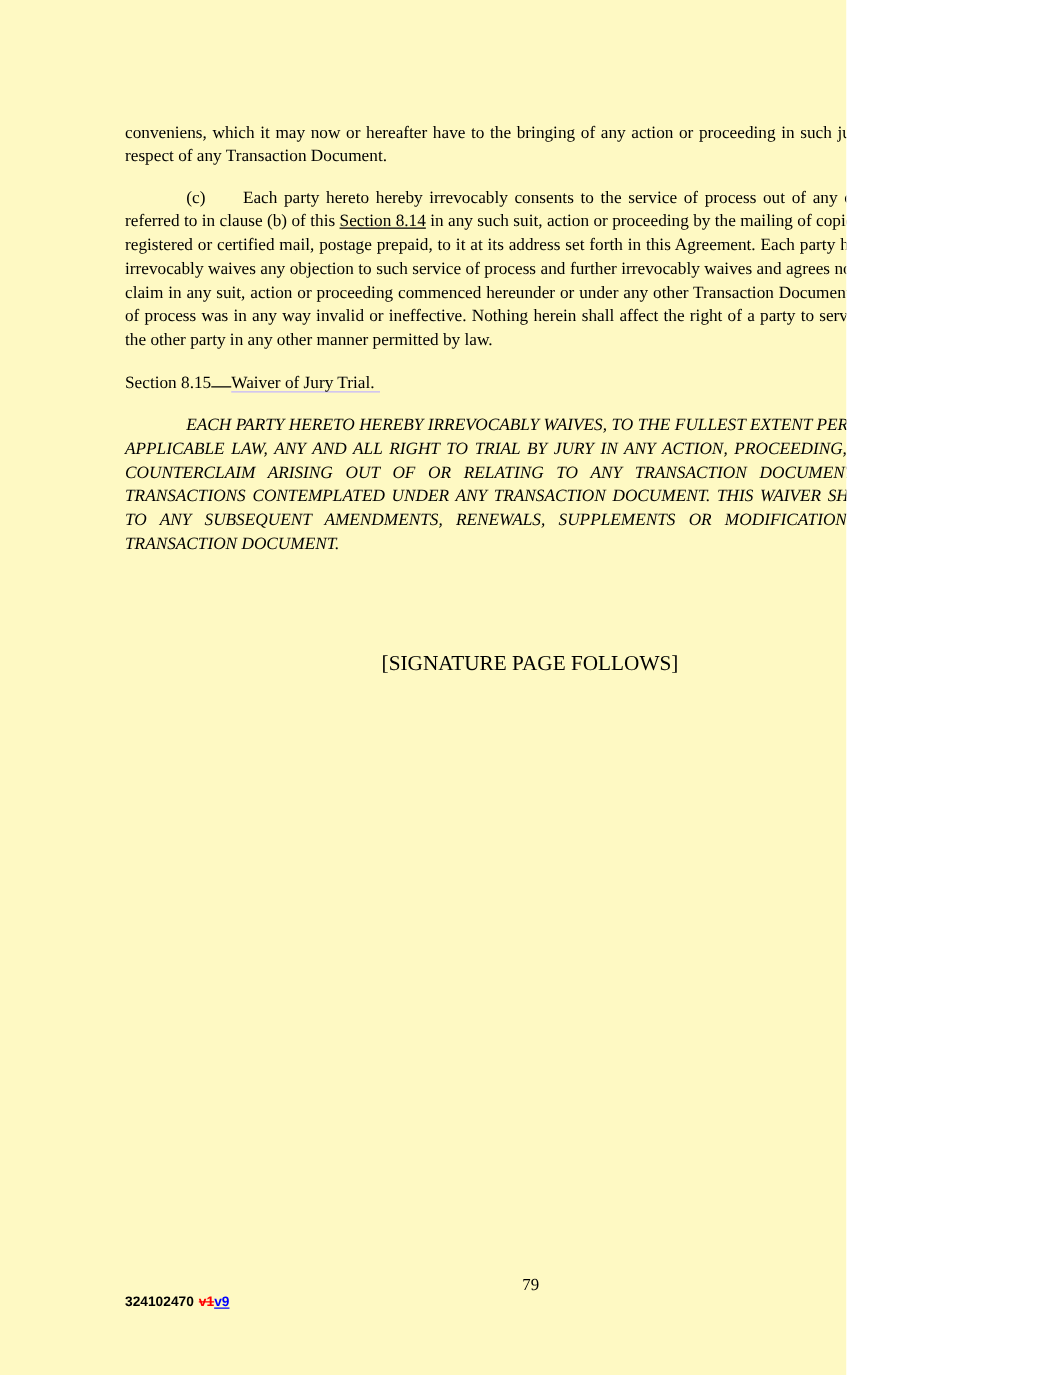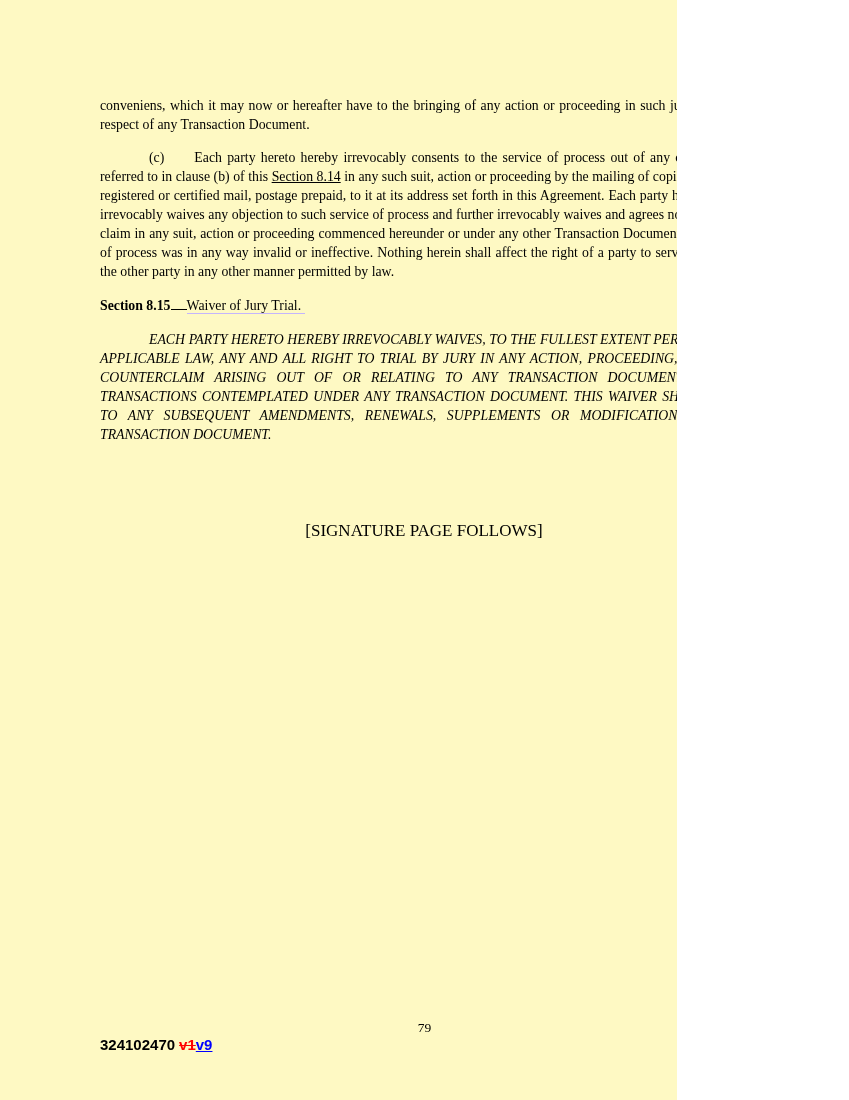--- a/index.html
+++ b/index.html
@@ -36,21 +36,21 @@
   .tab {
     display: inline-block;
     width: 30px;
   }
   .heading {
     margin: 0 0 15px 0;
     font-size: 13.8px;
     line-height: 1.38;
     text-align: left;
   }
-  .bold { font-weight: bold; }
+  .bold { font-weight: normal; }
   .ugap {
     display: inline-block;
     width: 16px;
     border-bottom: 1px solid #000;
     height: 14px;
     vertical-align: baseline;
   }
   .utitle {
     border-bottom: 1px solid #c4b5fd;
     padding-right: 4px;
@@ -71,21 +71,21 @@
     top: 1020px;
     width: 849px;
     text-align: center;
     font-size: 13.5px;
   }
   .footer {
     position: absolute;
     left: 100px;
     top: 1036px;
     font-family: "Liberation Sans", "DejaVu Sans", sans-serif;
-    font-size: 15px;
+    font-size: 11px;
     font-weight: bold;
   }
   .footer .docid {
     color: #000000;
   }
   .footer .del {
     color: #ff0000;
     text-decoration: line-through;
     margin-left: 4px;
   }

